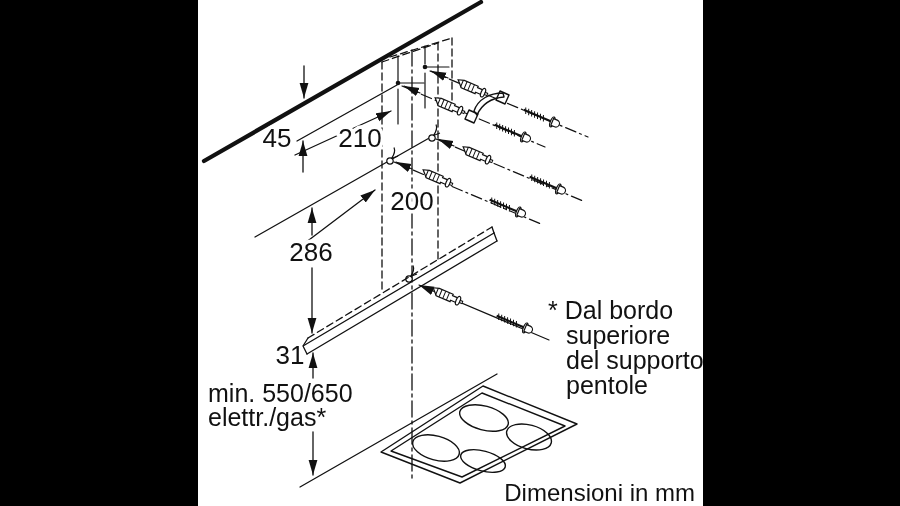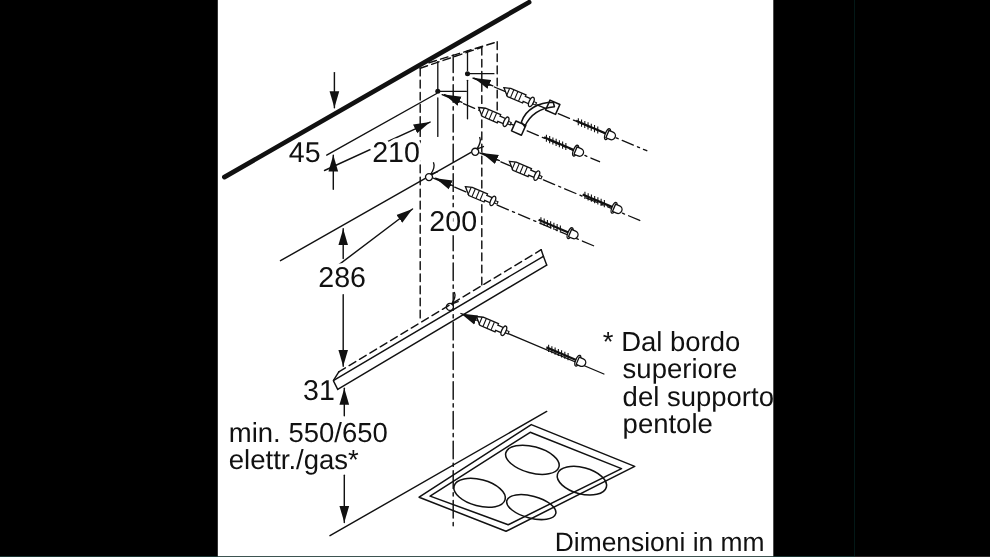--- a/index.html
+++ b/index.html
@@ -1,16 +1,16 @@
 <!DOCTYPE html>
 <html><head>
 <meta charset="utf-8">
 <style>
   html,body{margin:0;padding:0;background:#000;}
-  .stage{position:relative;width:777px;height:506px;background:#0f766e;overflow:hidden;}
+  .stage{position:relative;width:900px;height:506px;background:#fef9c3;overflow:hidden;}
   svg{display:block;}
   .ink{stroke:#111111;fill:none;stroke-linecap:round;stroke-linejoin:round;}
   .lbl{fill:#111111;font-family:"Liberation Sans","DejaVu Sans",sans-serif;}
   .num{font-size:26px;}
   .txt{font-size:25px;}
   .cap{font-size:24px;}
   .halo{paint-order:stroke;stroke:#ffffff;stroke-width:7px;stroke-linejoin:round;}
 </style>
 </head>
 <body>

